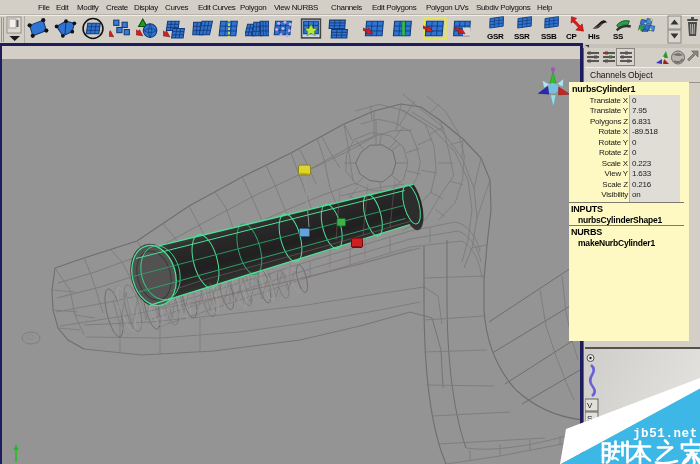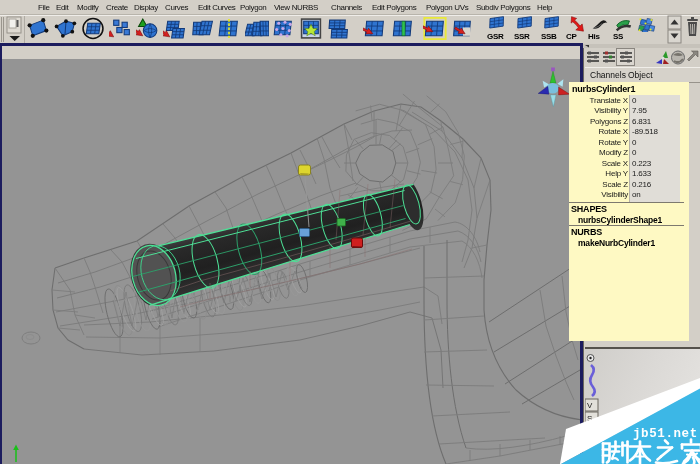--- a/index.html
+++ b/index.html
@@ -672,58 +672,58 @@
 
     <div class="abs" style="left:61px;top:13px;width:50px;height:107px;background:#e0ddd7"></div>
     <div class="abs" style="left:60px;top:13px;width:1px;height:107px;background:#b5b1a9"></div>
     <div class="cbold abs" style="left:3px;top:2px;font-size:9px">nurbsCylinder1</div>
     <div id="cbrows">
         <div class="cbrow" style="top:14.0px">
           <span class="cblab">Translate X</span>
           <span class="cbval">0</span>
         </div>
     <div class="cbrow" style="top:24.4px">
-          <span class="cblab">Visibility Y</span>
+          <span class="cblab">Translate Y</span>
           <span class="cbval">7.95</span>
         </div>
     <div class="cbrow" style="top:34.9px">
           <span class="cblab">Polygons Z</span>
           <span class="cbval">6.831</span>
         </div>
     <div class="cbrow" style="top:45.3px">
           <span class="cblab">Rotate X</span>
           <span class="cbval">-89.518</span>
         </div>
     <div class="cbrow" style="top:55.8px">
           <span class="cblab">Rotate Y</span>
           <span class="cbval">0</span>
         </div>
     <div class="cbrow" style="top:66.2px">
-          <span class="cblab">Modify Z</span>
+          <span class="cblab">Rotate Z</span>
           <span class="cbval">0</span>
         </div>
     <div class="cbrow" style="top:76.7px">
           <span class="cblab">Scale X</span>
           <span class="cbval">0.223</span>
         </div>
     <div class="cbrow" style="top:87.1px">
-          <span class="cblab">Help Y</span>
+          <span class="cblab">View Y</span>
           <span class="cbval">1.633</span>
         </div>
     <div class="cbrow" style="top:97.6px">
           <span class="cblab">Scale Z</span>
           <span class="cbval">0.216</span>
         </div>
     <div class="cbrow" style="top:108.0px">
           <span class="cblab">Visibility</span>
           <span class="cbval">on</span>
         </div>
       </div>
     <div class="abs" style="left:0;top:119.5px;width:115px;height:1px;background:#7d796f"></div>
-    <div class="cbold abs" style="left:2px;top:122px;font-size:9px">SHAPES</div>
+    <div class="cbold abs" style="left:2px;top:122px;font-size:9px">INPUTS</div>
     <div class="cbold abs" style="left:9px;top:133px">nurbsCylinderShape1</div>
     <div class="abs" style="left:0;top:142.5px;width:115px;height:1px;background:#7d796f"></div>
     <div class="cbold abs" style="left:2px;top:145px;font-size:9px">NURBS</div>
     <div class="cbold abs" style="left:9px;top:156px">makeNurbCylinder1</div>
   </div>
 
   <div id="botpanel">
     <svg width="115" height="117" viewBox="0 0 115 117">
       <circle cx="5.5" cy="9" r="3.5" fill="#e8e8e8" stroke="#555"></circle>
       <circle cx="5.5" cy="9" r="1.2" fill="#222"></circle>

